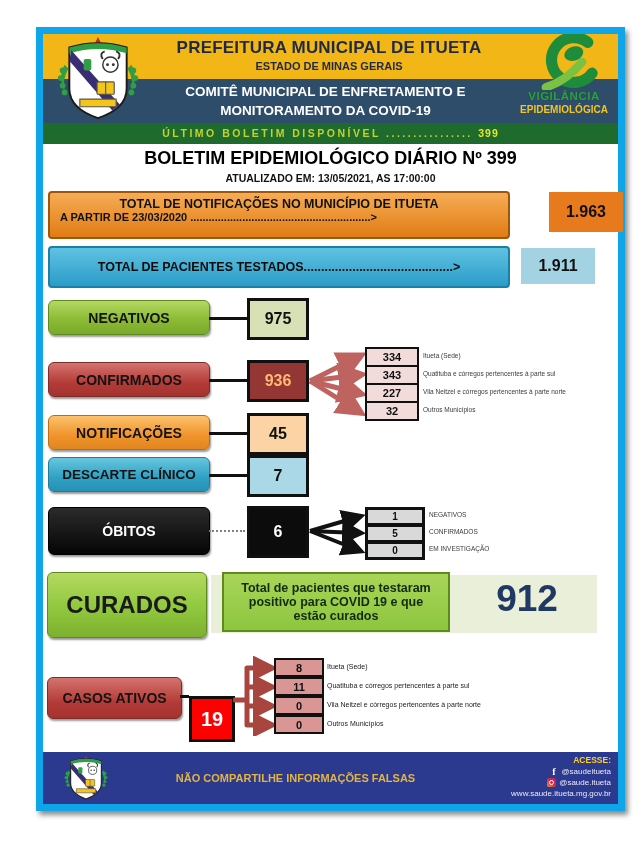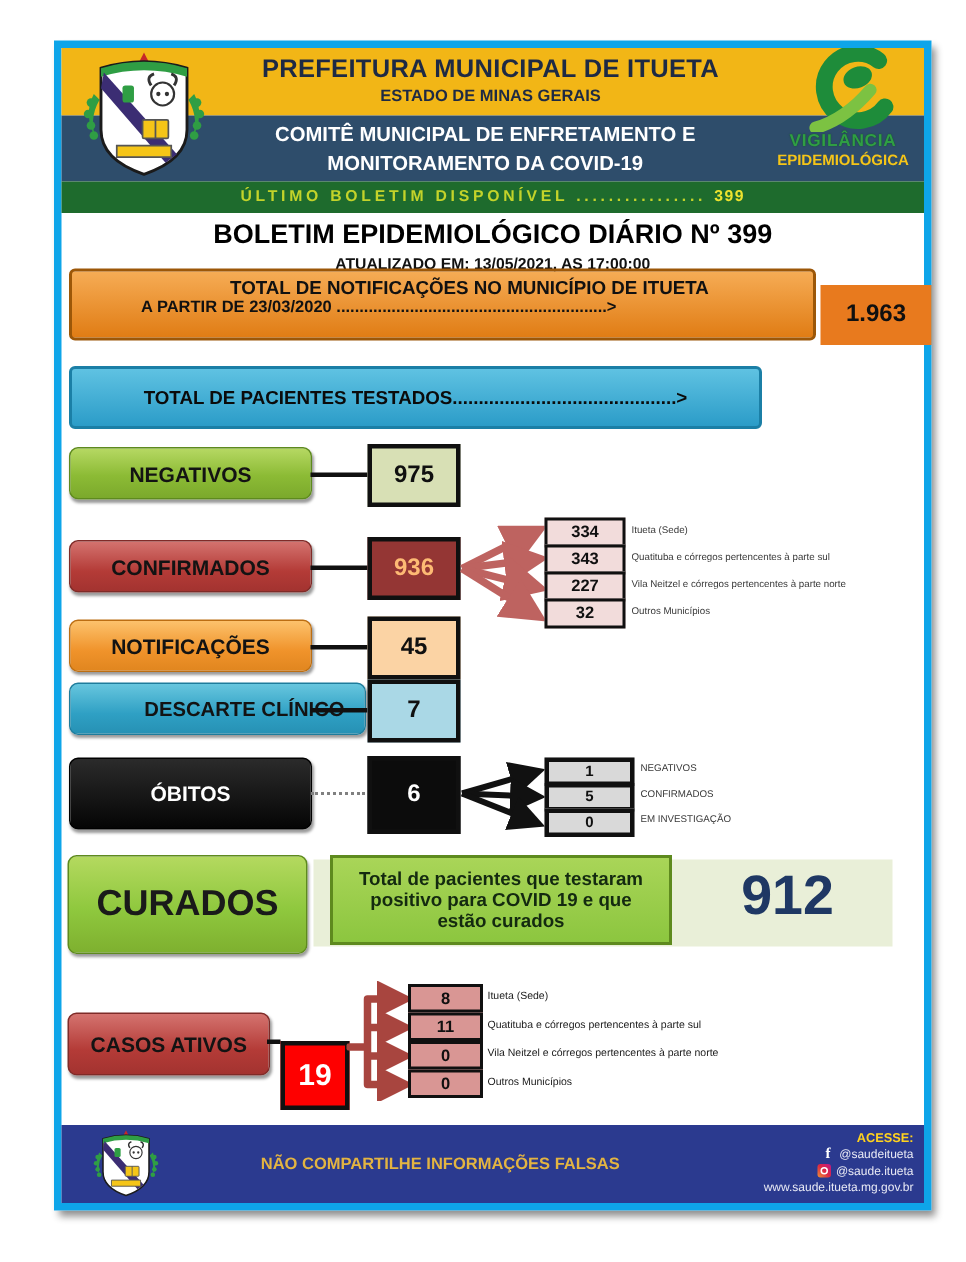--- a/index.html
+++ b/index.html
@@ -1,19 +1,19 @@
 <!DOCTYPE html>
 <html><head>
 <meta charset="utf-8">
 <style>
   html,body{margin:0;padding:0;}
   body{width:644px;height:841px;background:#fff;font-family:"Liberation Sans",sans-serif;}
   .canvas{position:relative;width:644px;height:841px;background:#fff;overflow:hidden;}
   .page{position:absolute;left:36px;top:27px;width:575px;height:770px;background:#fff;
-        border:5px solid #0ea5e9;box-shadow:3px 4px 5px rgba(0,0,0,.45);text-decoration:underline;}
+        border:7px solid #0ea5e9;box-shadow:3px 4px 5px rgba(0,0,0,.45);text-decoration:underline;}
   .abs{position:absolute;}
   
   .band-yellow{position:absolute;left:0;top:0;width:575px;height:45px;background:#F2B616;}
   .band-blue{position:absolute;left:0;top:45px;width:575px;height:44px;background:#2E4D6B;}
   .muni{position:absolute;left:105px;right:108px;top:4px;text-align:center;color:#1E2A44;
         font-weight:bold;font-size:17px;letter-spacing:.2px;}
   .state{position:absolute;left:105px;right:108px;top:26px;text-align:center;color:#1E2A44;
         font-weight:bold;font-size:11px;}
   .comm1{position:absolute;left:100px;right:110px;top:50px;text-align:center;color:#fff;font-weight:bold;font-size:13.5px;}
   .comm2{position:absolute;left:100px;right:110px;top:69px;text-align:center;color:#fff;font-weight:bold;font-size:13.5px;}
@@ -22,38 +22,38 @@
   .green-strip .num{color:#EDE32E;letter-spacing:1px;}
   .crest{position:absolute;left:12px;top:2px;width:86px;height:86px;z-index:3;}
   .vlogo{position:absolute;right:3px;top:0px;width:102px;height:89px;z-index:3;text-align:center;}
   .vlogo .t1{position:absolute;left:0;right:0;top:56px;color:#2F9E44;font-weight:bold;font-size:11.5px;letter-spacing:.5px;
         text-shadow:0 0 1px #124d1f;}
   .vlogo .t2{position:absolute;left:0;right:0;top:70px;color:#F5C518;font-weight:bold;font-size:10px;}
   
   .btitle{position:absolute;left:0;top:114px;width:575px;text-align:center;font-weight:bold;font-size:18px;color:#000;}
   .bupd{position:absolute;left:0;top:138px;width:575px;text-align:center;font-weight:bold;font-size:10.5px;color:#111;}
   
-  .bar-orange{position:absolute;left:5px;top:147px;width:458px;height:44px;border:2px solid #9C5708;border-radius:4px;
-        background:linear-gradient(#F6AC55,#E07C14);color:#111;padding-left:36px;}
+  .bar-orange{position:absolute;left:5px;top:157px;width:458px;height:44px;border:2px solid #9C5708;border-radius:4px;
+        background:linear-gradient(#F6AC55,#E07C14);color:#111;}
   .bar-orange .l1{margin-top:4px;text-align:center;font-weight:bold;font-size:12.5px;}
   .bar-orange .l2{margin-left:10px;font-weight:bold;font-size:11px;white-space:nowrap;overflow:hidden;}
   .val-orange{position:absolute;left:506px;top:158px;width:74px;height:40px;background:#E87A1E;
         display:flex;align-items:center;justify-content:center;font-weight:bold;font-size:16px;color:#101010;}
   .bar-blue{position:absolute;left:5px;top:212px;width:458px;height:38px;border:2px solid #1B7FA6;border-radius:4px;
         background:linear-gradient(#5FC2E2,#2B9CC8);color:#0b0b0b;text-align:center;line-height:38px;
         font-weight:bold;font-size:12.5px;white-space:nowrap;overflow:hidden;}
   .val-blue{position:absolute;left:478px;top:214px;width:74px;height:36px;background:#A3D3E3;
         display:flex;align-items:center;justify-content:center;font-weight:bold;font-size:16px;color:#101010;}
   
   .btn{position:absolute;left:5px;width:160px;height:33px;border-radius:6px;display:flex;align-items:center;justify-content:center;
         font-weight:bold;font-size:14px;color:#131313;box-shadow:1px 2px 2px rgba(0,0,0,.4);}
   .btn-green{background:linear-gradient(#B6D863,#8CBB35 55%,#7BA92C);border:1px solid #5E8A1E;}
   .btn-red{background:linear-gradient(#D4736F,#B43B37 60%,#A33330);border:1px solid #7F2B28;}
   .btn-orange{background:linear-gradient(#FCC26C,#F0932B 60%,#E1861F);border:1px solid #BC6E12;}
-  .btn-cyan{background:linear-gradient(#67C6DE,#2FA0C4 60%,#2691B4);border:1px solid #1E7C9C;padding-left:36px;}
+  .btn-cyan{background:linear-gradient(#67C6DE,#2FA0C4 60%,#2691B4);border:1px solid #1E7C9C;}
   .btn-black{background:linear-gradient(#2b2b2b,#050505);border:1px solid #000;color:#fff;}
   .vbox{position:absolute;left:204px;width:56px;height:36px;border:3px solid #101010;display:flex;align-items:center;
         justify-content:center;font-weight:bold;font-size:16px;color:#101010;background:#fff;}
   .conn{position:absolute;left:166px;width:38px;height:0;border-top:3px solid #101010;}
   .conn-dot{position:absolute;left:166px;width:36px;height:0;border-top:2px dotted #808080;}
   .mini{position:absolute;border:2px solid #101010;display:flex;align-items:center;justify-content:center;
         font-weight:bold;color:#101010;}
   .mini-lbl{position:absolute;color:#3a3a3a;white-space:nowrap;}
   
   .btn-cured{position:absolute;left:4px;top:538px;width:158px;height:64px;border-radius:6px;
@@ -148,20 +148,21 @@
     <div class="btitle">BOLETIM EPIDEMIOLÓGICO DIÁRIO Nº 399</div>
     <div class="bupd">ATUALIZADO EM: 13/05/2021, AS 17:00:00</div>
 
     <div class="bar-orange">
       <div class="l1">TOTAL DE NOTIFICAÇÕES NO MUNICÍPIO DE ITUETA</div>
       <div class="l2">A PARTIR DE 23/03/2020 ...........................................................&gt;</div>
     </div>
     <div class="val-orange">1.963</div>
 
     <div class="bar-blue">TOTAL DE PACIENTES TESTADOS...........................................&gt;</div>
+    <div class="val-blue">1.911</div>
 
     <div class="btn btn-green" style="top:266px">NEGATIVOS</div>
     <div class="conn" style="top:283px"></div>
     <div class="vbox" style="top:264px;background:#D8E0B5">975</div>
 
     <div class="btn btn-red" style="top:328px">CONFIRMADOS</div>
     <div class="conn" style="top:345px"></div>
     <div class="vbox" style="top:326px;background:#943634;color:#fdba74">936</div>
     <svg class="abs" style="left:265px;top:308px" width="60" height="76" viewBox="0 0 60 76">
       <defs>

